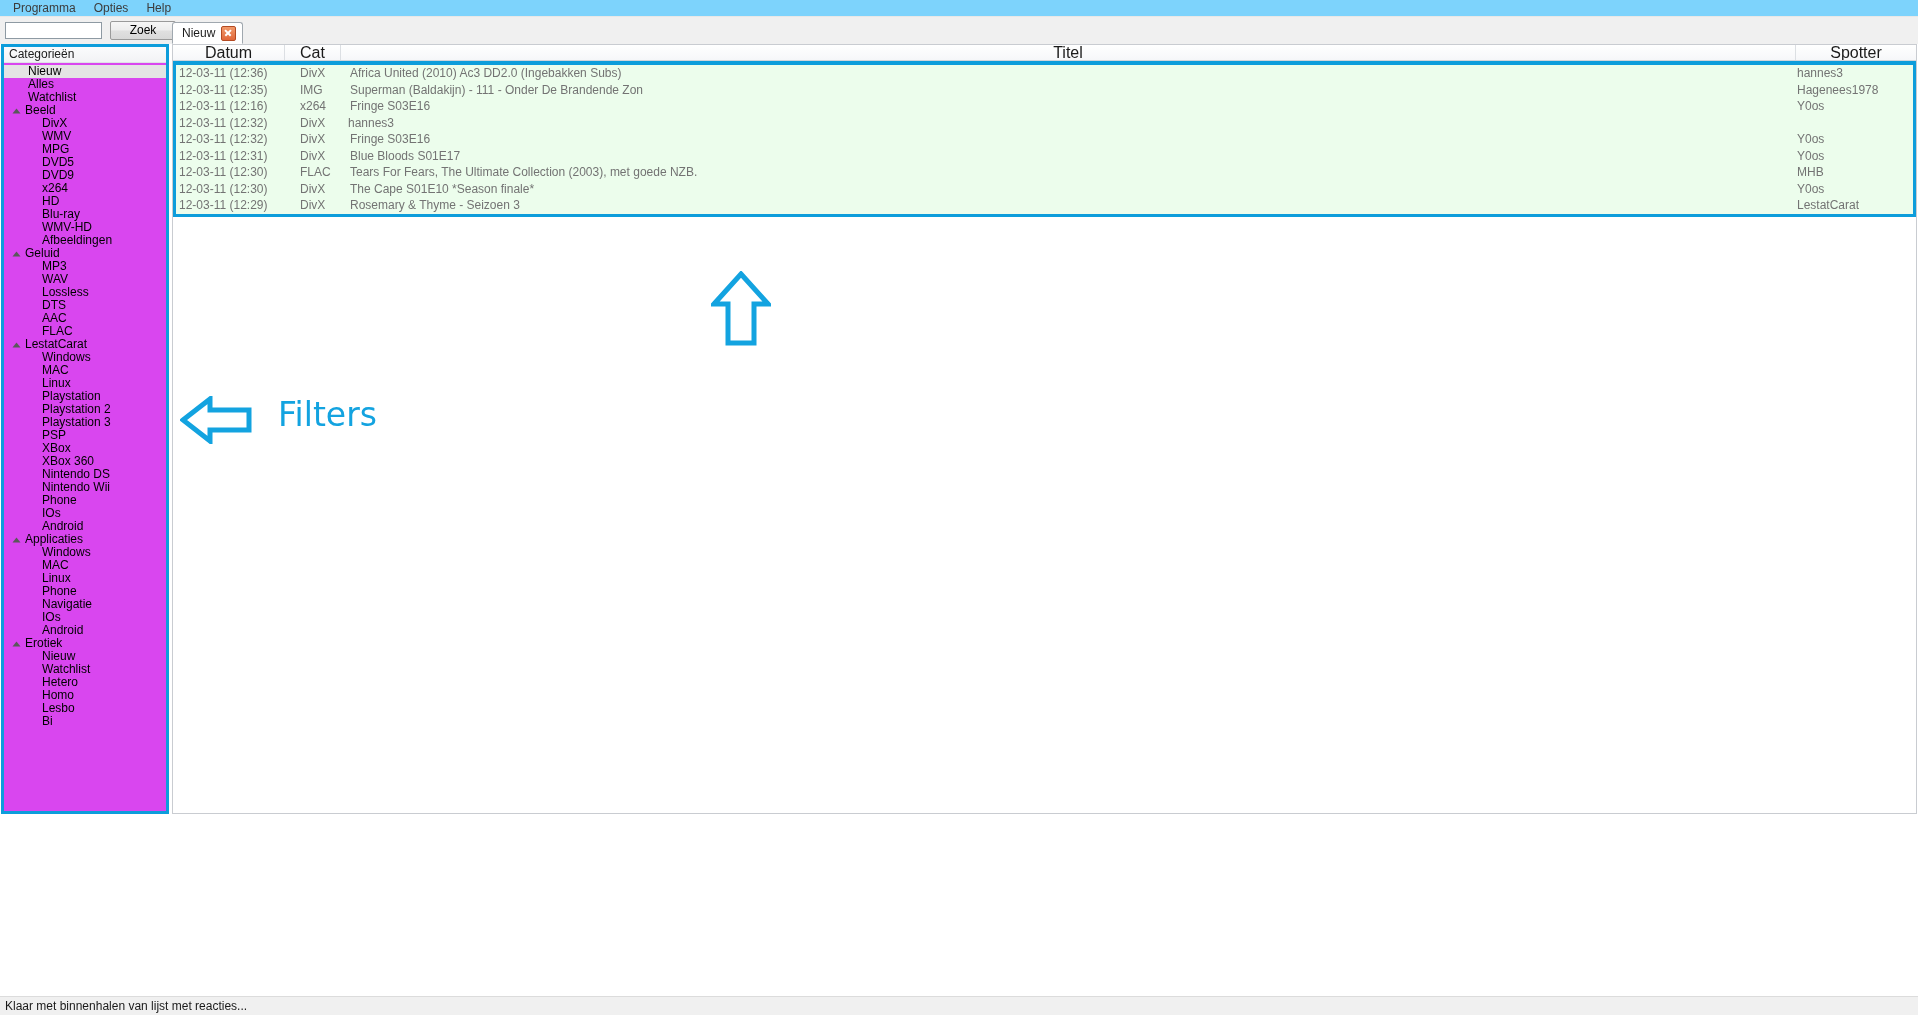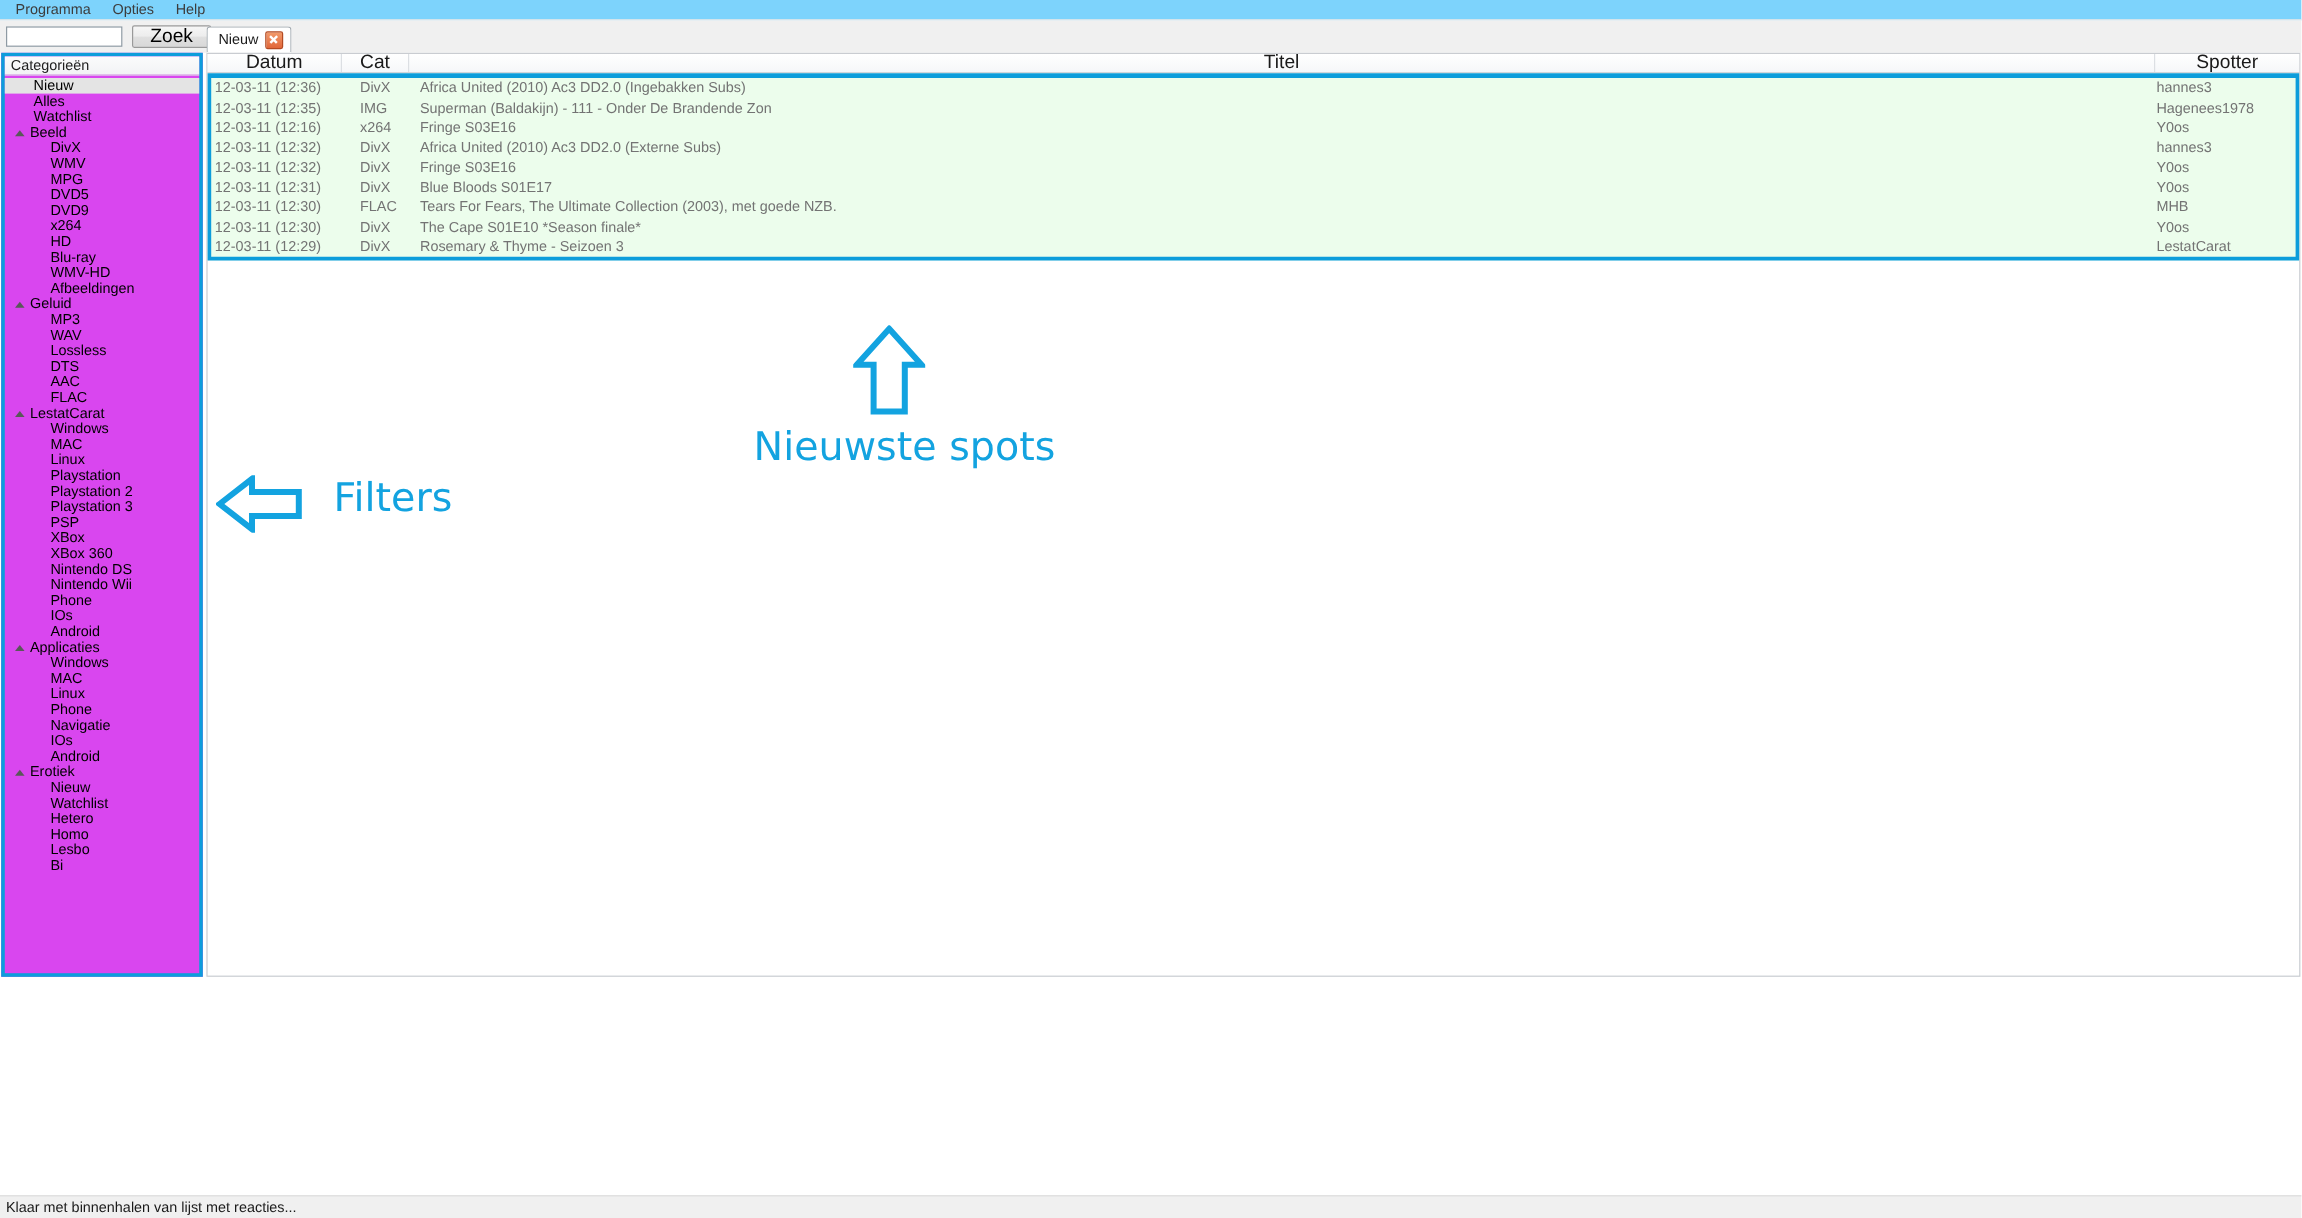--- a/index.html
+++ b/index.html
@@ -58,21 +58,21 @@
     font-size: 12px;
     padding: 0 3px;
     box-sizing: border-box;
     outline: none;
   }
   #zoek-button {
     margin-left: 8px;
     width: 66px;
     height: 19px;
     font-family: "Liberation Sans", sans-serif;
-    font-size: 16px;
+    font-size: 12px;
     color: #000;
     background: linear-gradient(to bottom,#f6f6f6 0%,#ededed 48%,#e0e0e0 52%,#d8d8d8 100%);
     border: 1px solid #9a9a9a;
     border-radius: 2px;
     box-sizing: border-box;
     cursor: default;
     line-height: 17px;
     text-align: center;
     padding: 0;
   }
@@ -464,21 +464,20 @@
         </div>
         <div class="row">
           <div class="cell c-datum">12-03-11 (12:16)</div>
           <div class="cell c-cat">x264</div>
           <div class="cell c-titel">Fringe S03E16</div>
           <div class="cell c-spotter">Y0os</div>
         </div>
         <div class="row">
           <div class="cell c-datum">12-03-11 (12:32)</div>
           <div class="cell c-cat">DivX</div>
-          <div class="cell c-titel">Africa United (2010) Ac3 DD2.0 (Externe Subs)</div>
           <div class="cell c-spotter">hannes3</div>
         </div>
         <div class="row">
           <div class="cell c-datum">12-03-11 (12:32)</div>
           <div class="cell c-cat">DivX</div>
           <div class="cell c-titel">Fringe S03E16</div>
           <div class="cell c-spotter">Y0os</div>
         </div>
         <div class="row">
           <div class="cell c-datum">12-03-11 (12:31)</div>
@@ -506,17 +505,16 @@
         </div>
       </div>
   </div>
 
   <svg id="arrow-up" width="60" height="75" viewBox="0 0 60 75">
     <path d="M30 3 L57 33 L43 33 L43 72 L17 72 L17 33 L3 33 Z" fill="none" stroke="#13a3e0" stroke-width="5" stroke-linejoin="miter"></path>
   </svg>
   <svg id="arrow-left" width="72" height="48" viewBox="0 0 72 48">
     <path d="M3 24 L30 3 L30 14 L69 14 L69 34 L30 34 L30 45 Z" fill="none" stroke="#13a3e0" stroke-width="5" stroke-linejoin="miter"></path>
   </svg>
-  <div class="annot-text" id="annot-spots-text">Nieuwste spots</div>
   <div class="annot-text" id="annot-filters-text">Filters</div>
 </div>
 
 <div id="statusbar">Klaar met binnenhalen van lijst met reacties...</div>
 
 </body></html>

